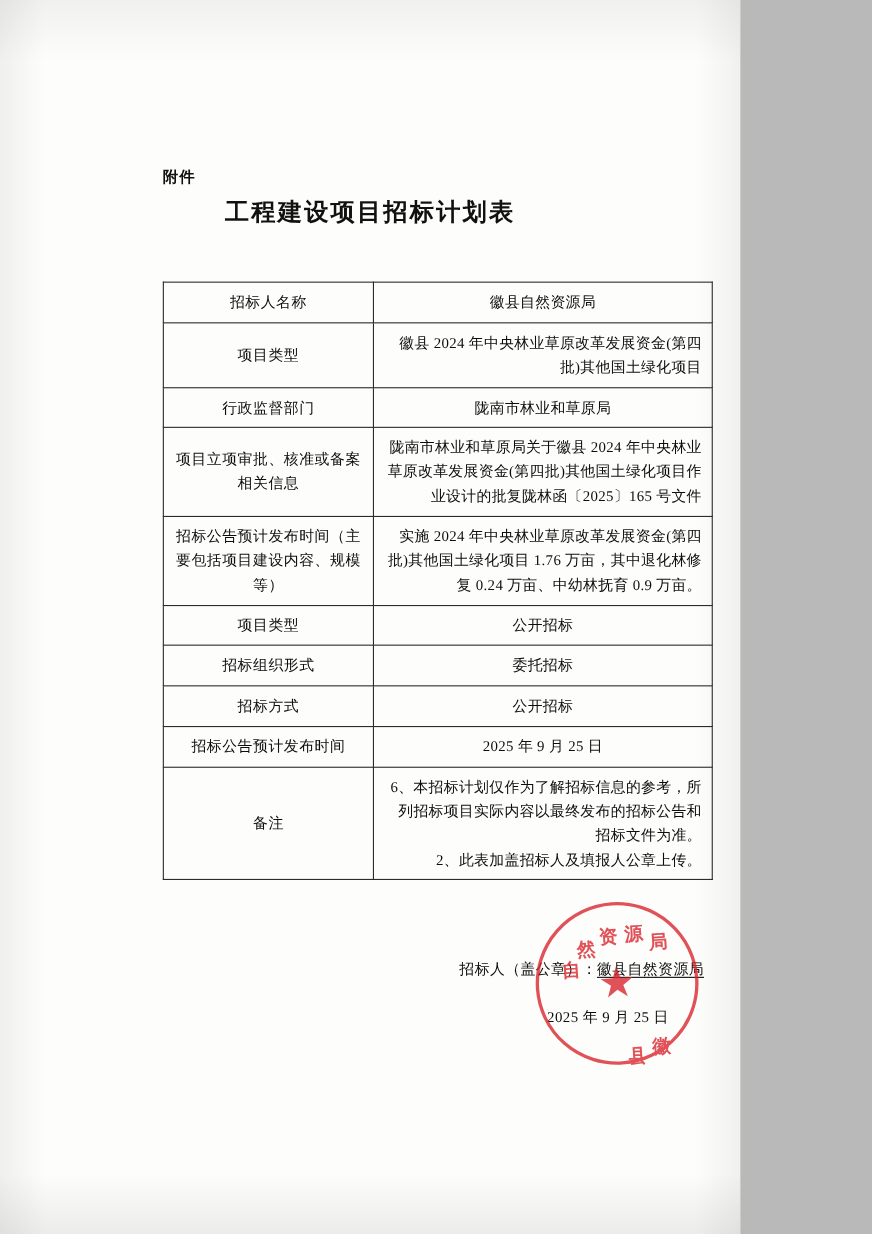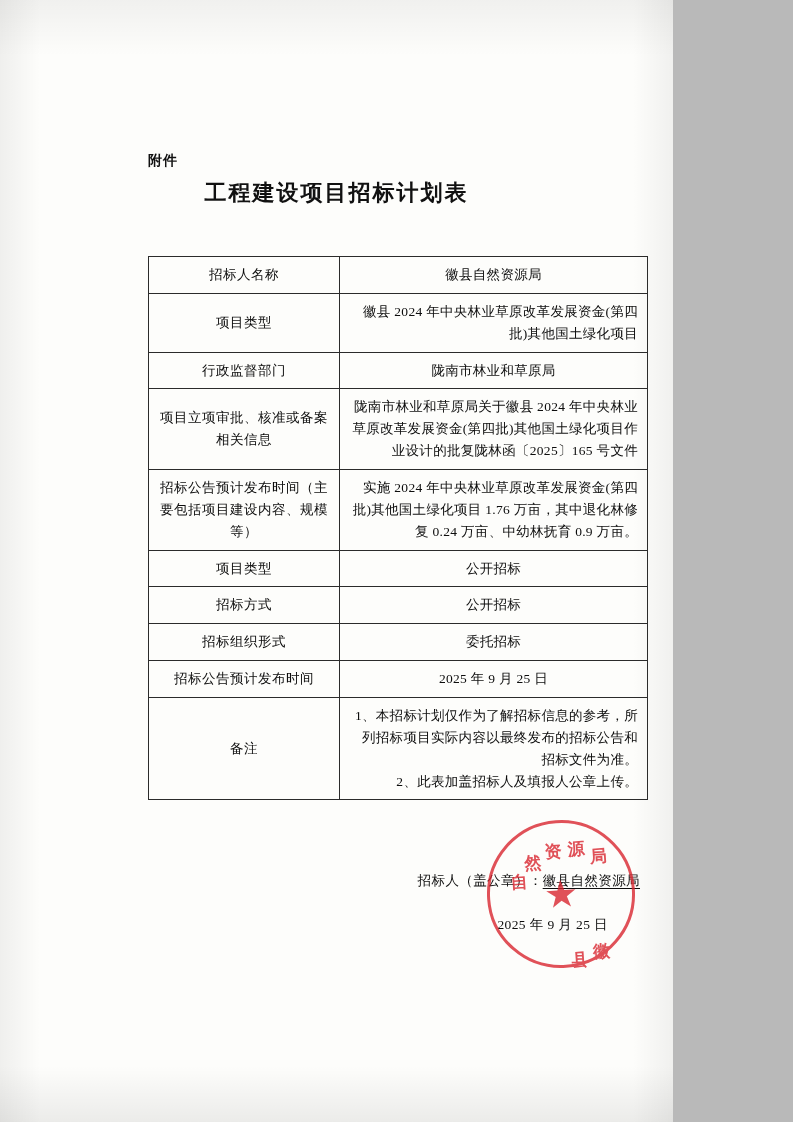--- a/index.html
+++ b/index.html
@@ -183,34 +183,34 @@
       </tr>
       <tr class="tall">
         <td class="label">招标公告预计发布时间（主要包括项目建设内容、规模等）</td>
         <td class="value">实施 2024 年中央林业草原改革发展资金(第四批)其他国土绿化项目 1.76 万亩，其中退化林修复 0.24 万亩、中幼林抚育 0.9 万亩。</td>
       </tr>
       <tr>
         <td class="label">项目类型</td>
         <td class="value center">公开招标</td>
       </tr>
       <tr>
+        <td class="label">招标组织形式</td>
+        <td class="value center">委托招标</td>
+      </tr>
+      <tr>
         <td class="label">招标方式</td>
         <td class="value center">公开招标</td>
       </tr>
       <tr>
-        <td class="label">招标组织形式</td>
-        <td class="value center">委托招标</td>
-      </tr>
-      <tr>
         <td class="label">招标公告预计发布时间</td>
         <td class="value center">2025 年 9 月 25 日</td>
       </tr>
       <tr class="tall">
         <td class="label">备注</td>
-        <td class="value" style="white-space: pre-line;">1、本招标计划仅作为了解招标信息的参考，所列招标项目实际内容以最终发布的招标公告和招标文件为准。
+        <td class="value" style="white-space: pre-line;">6、本招标计划仅作为了解招标信息的参考，所列招标项目实际内容以最终发布的招标公告和招标文件为准。
 2、此表加盖招标人及填报人公章上传。</td>
       </tr>
     </tbody>
   </table>
 
   <div class="sign-block">
     <div class="sign-line">
       <span>招标人（盖公章）：</span><span class="underline">徽县自然资源局</span>
     </div>
     <div class="date-line">2025 年 9 月 25 日</div>

